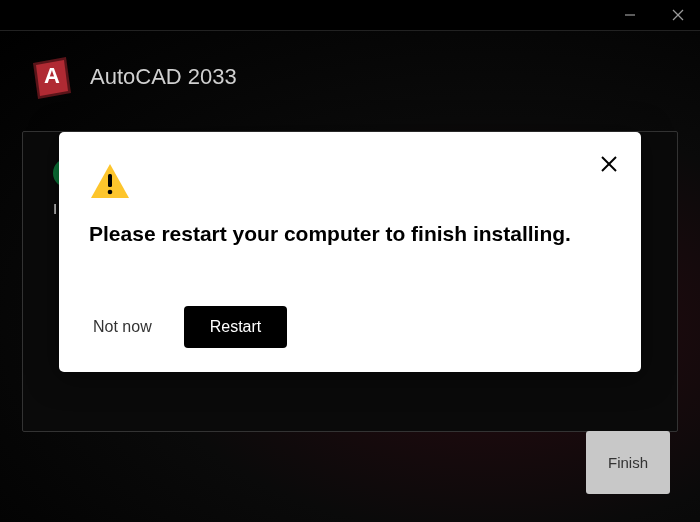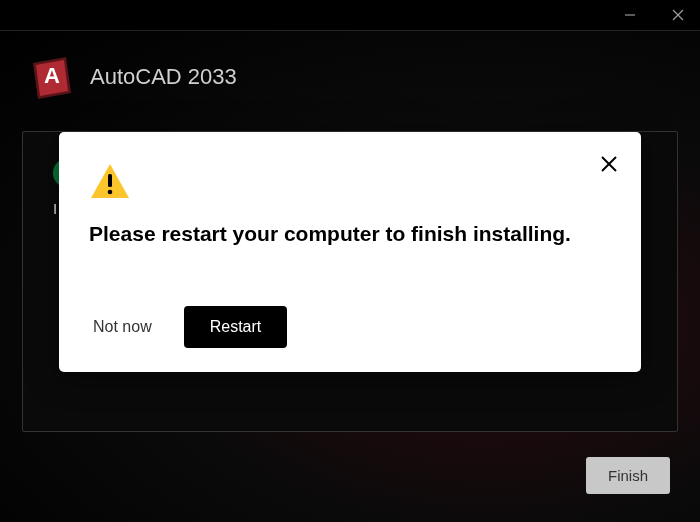--- a/index.html
+++ b/index.html
@@ -98,21 +98,21 @@
     .bottom-bar {
       position: absolute;
       bottom: 28px;
       right: 30px;
     }
     
     .finish-btn {
       background: #c8c8c8;
       color: #333;
       border: none;
-      padding: 10px 22px;
+      padding: 23px 22px;
       font-size: 15px;
       border-radius: 3px;
       cursor: pointer;
     }
     
     .modal-overlay {
       position: absolute;
       top: 30px;
       left: 0;
       right: 0;

